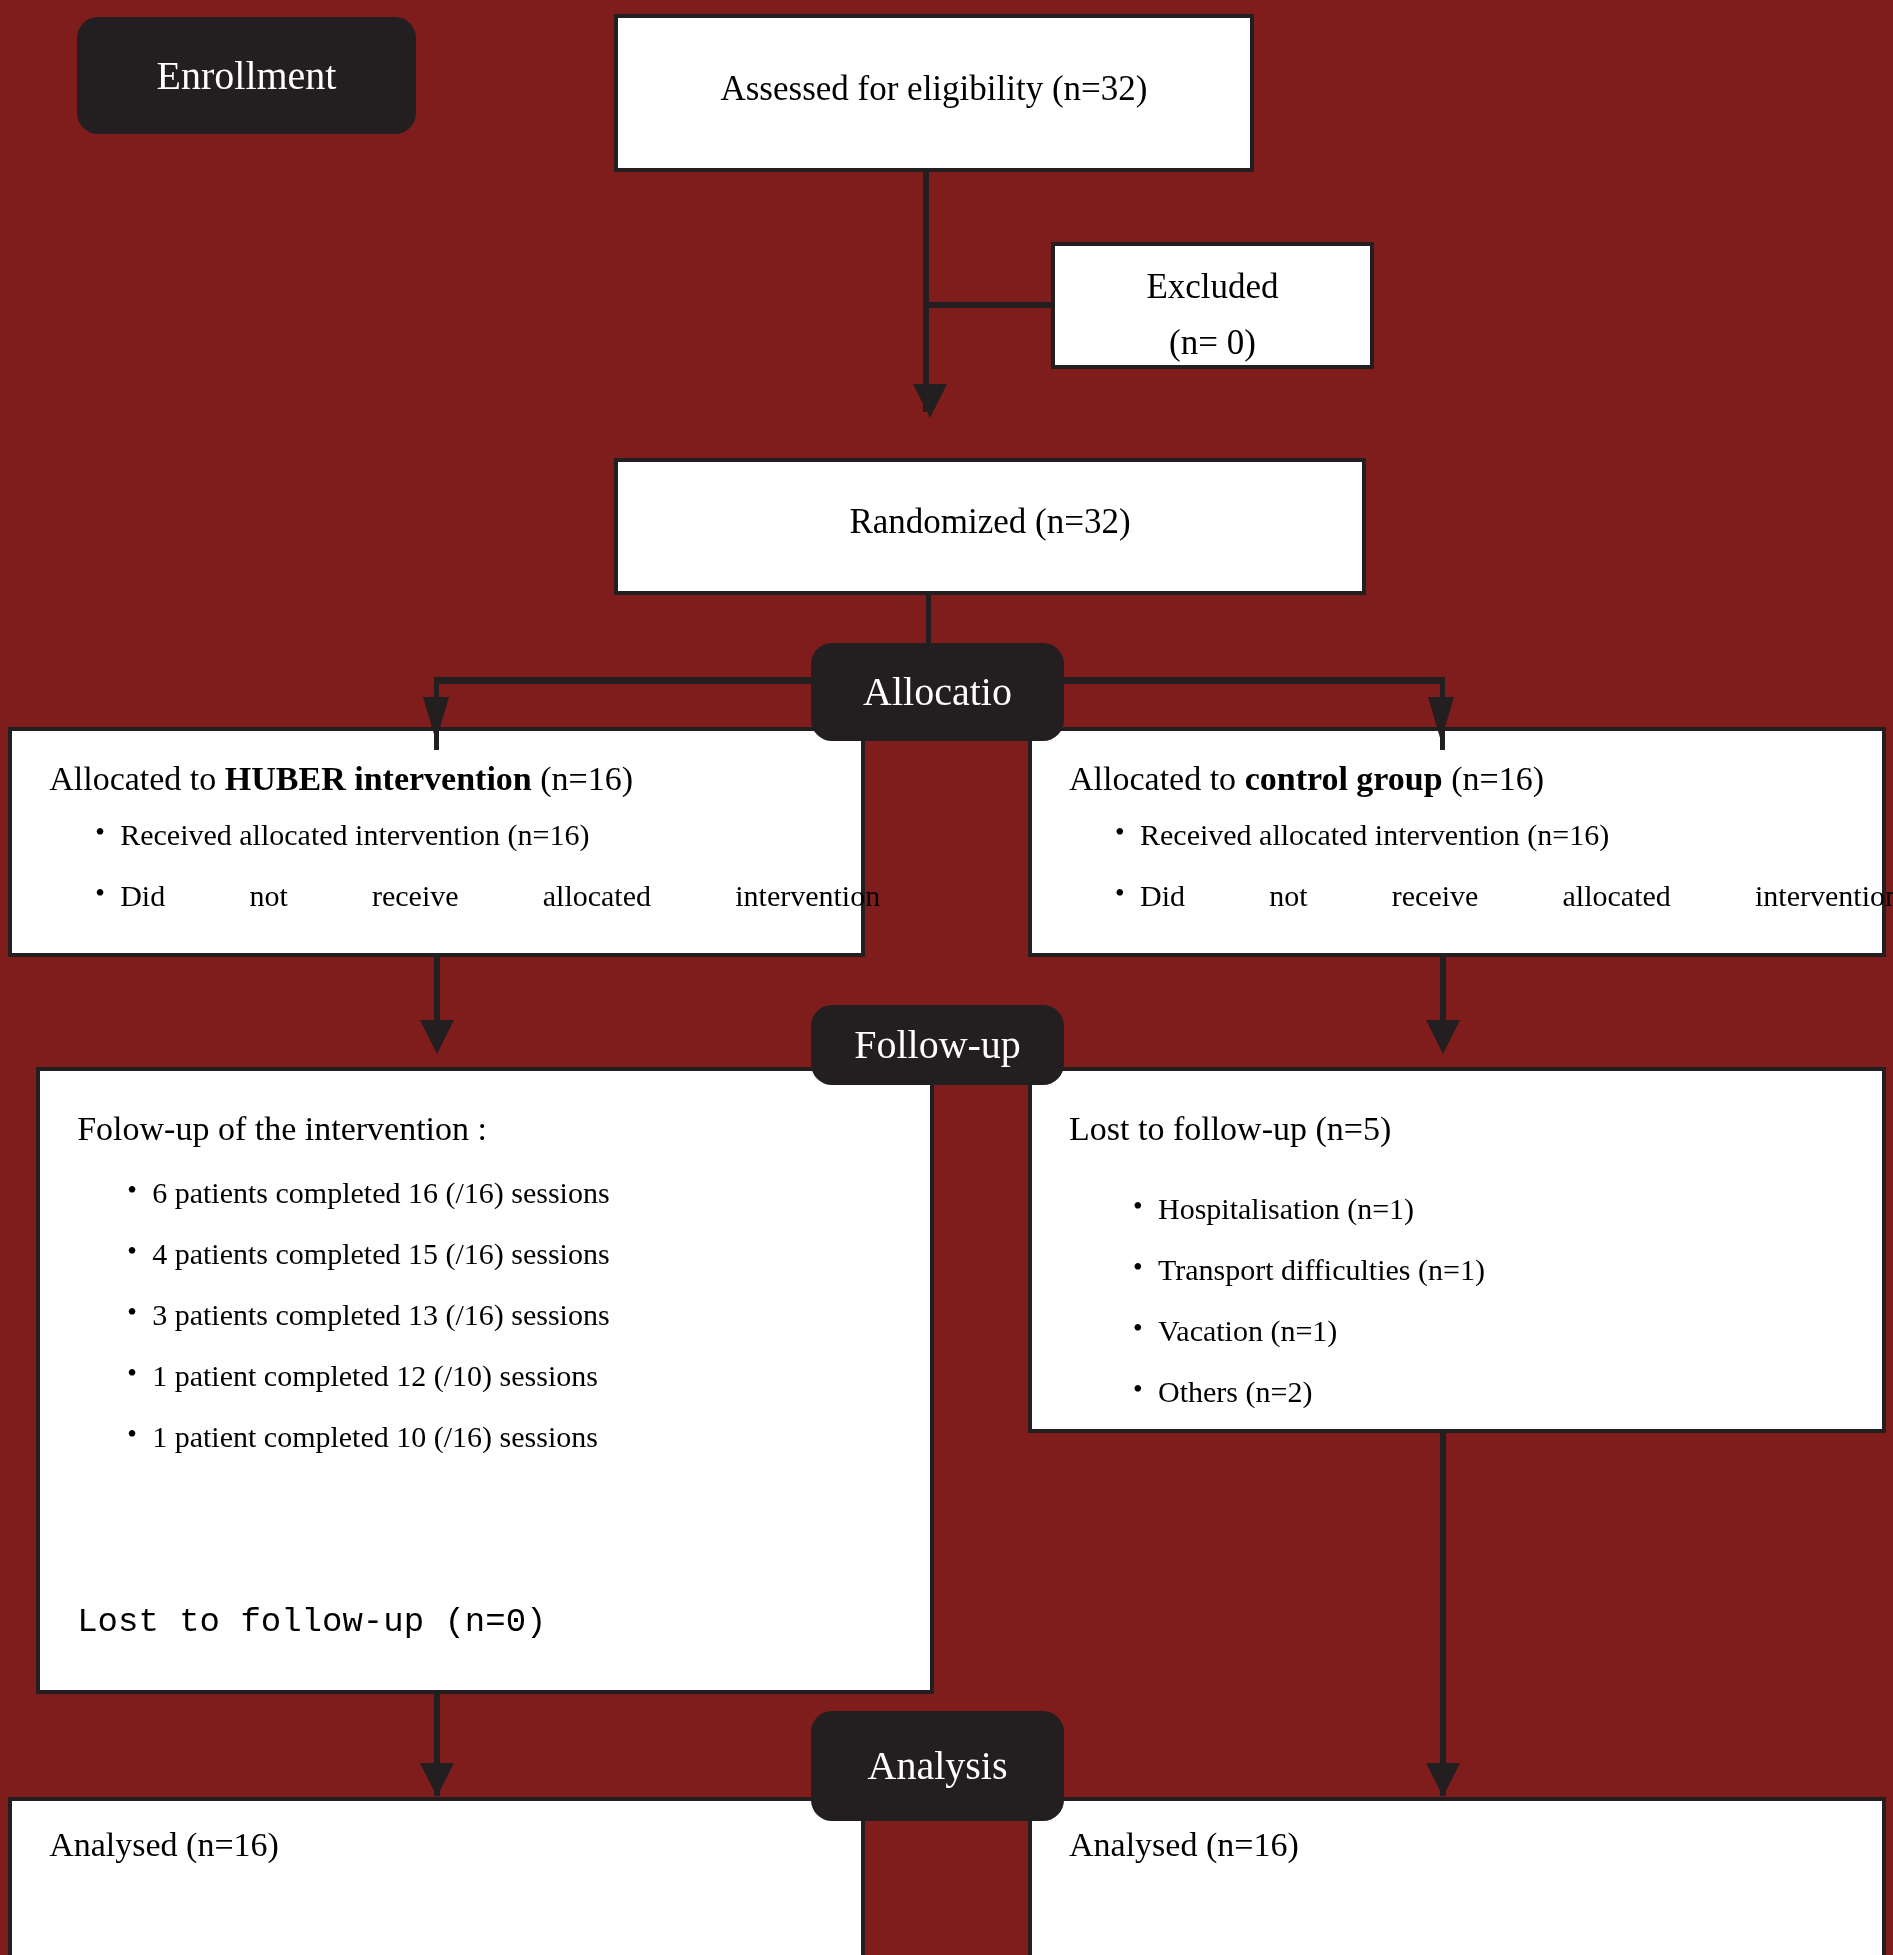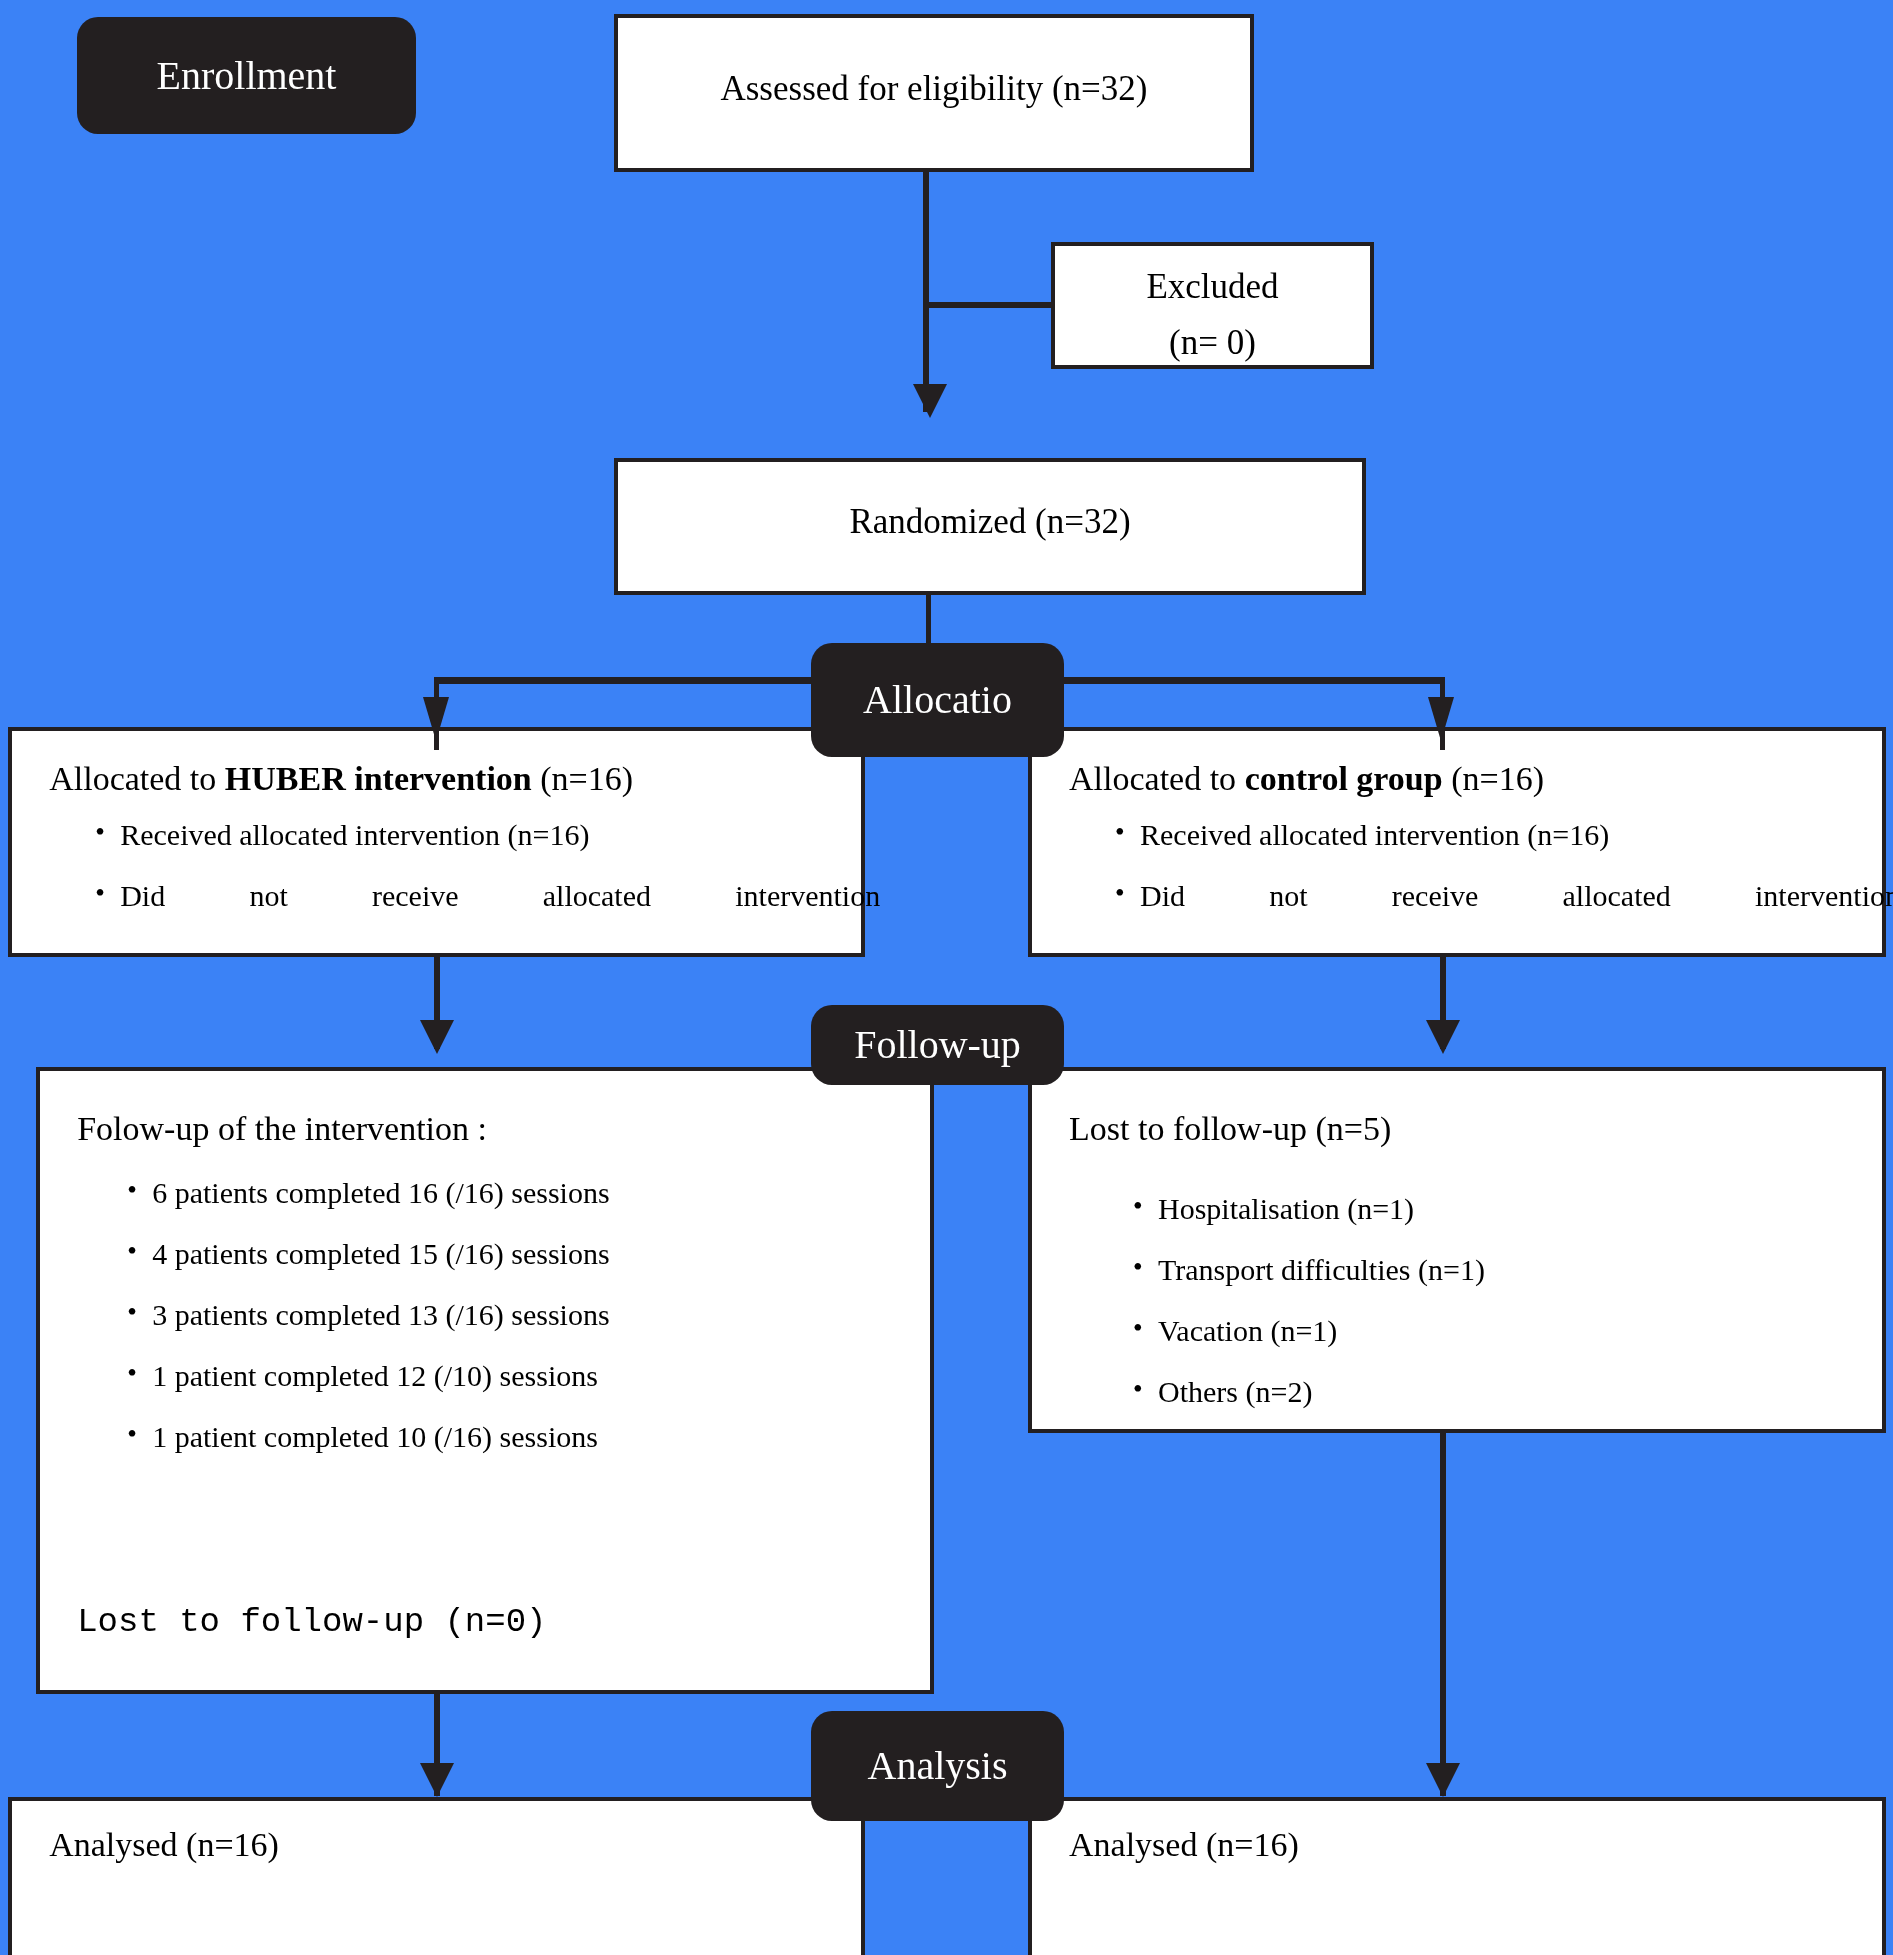--- a/index.html
+++ b/index.html
@@ -5,21 +5,21 @@
   html,body{margin:0;padding:0;background:#ffffff;}
   body{
     font-family:"Liberation Serif", serif;
     color:#000000;
     -webkit-font-smoothing:antialiased;
   }
   #canvas{
     position:relative;
     width:1893px;
     height:1955px;
-    background:#3b82f6;
+    background:#7f1d1d;
     overflow:hidden;
   }
 
   
   .box{
     position:absolute;
     box-sizing:border-box;
     border:4.1px solid #231f20;
     background:#ffffff;
   }
@@ -134,21 +134,21 @@
     <div class="ctr" style="top:40px;">Randomized (n=32)</div>
   </div>
 
   <div class="vline" style="left:926px;top:595px;width:5px;height:85px;"></div>
   <div class="hline" style="left:434px;top:677px;width:1011px;height:7.3px;"></div>
   <div class="vline" style="left:434px;top:677px;width:5px;height:73px;"></div>
   <div class="vline" style="left:1440px;top:677px;width:5px;height:73px;"></div>
   <div class="arrowhead slim" style="left:423px;top:697px;"></div>
   <div class="arrowhead slim" style="left:1428px;top:697px;"></div>
 
-  <div class="badge" style="left:811px;top:643px;width:253px;height:114px;font-size:40px;">
+  <div class="badge" style="left:811px;top:643px;width:253px;height:98px;font-size:40px;">
     <span>Allocatio</span>
   </div>
 
   <div class="box" style="left:8.2px;top:727px;width:857px;height:230px;">
     <div class="hdr" style="left:37px;top:28px;">
       <span>Allocated to </span><b>HUBER intervention</b><span> (n=16)</span>
     </div>
     <ul class="bul" style="left:64px;top:86px;width:760px;">
       <li>Received allocated intervention (n=16)</li>
       <li class="just">Did not receive allocated intervention</li>

